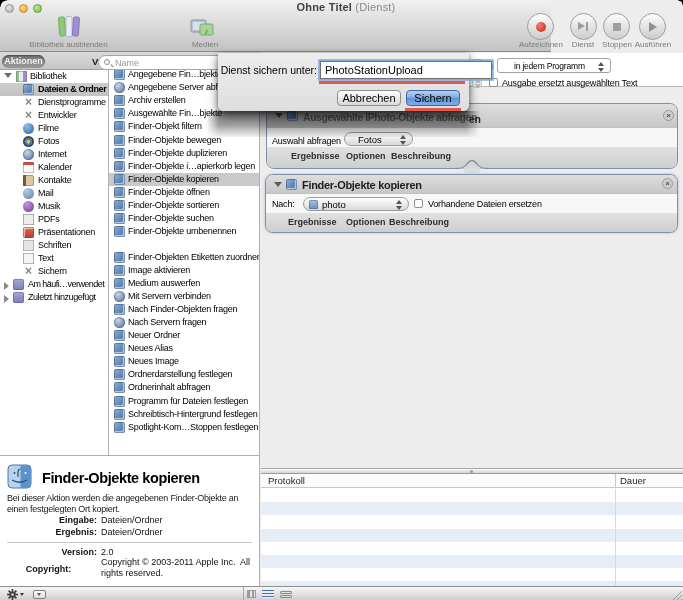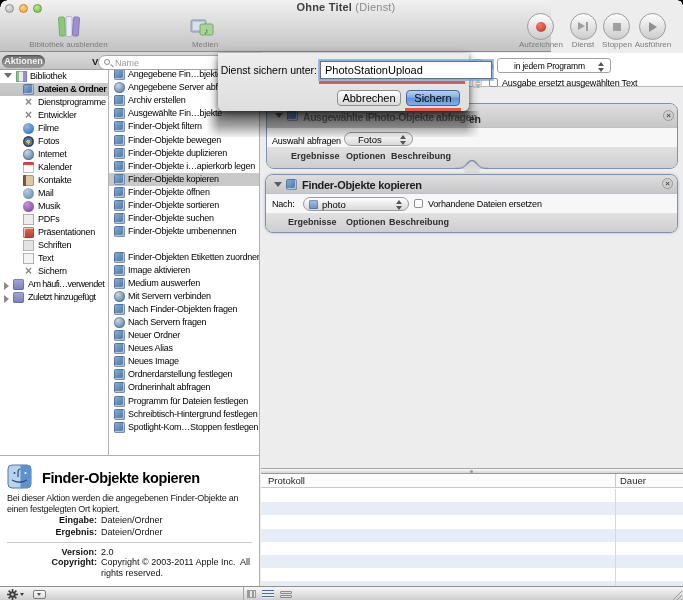--- a/index.html
+++ b/index.html
@@ -364,21 +364,21 @@
     <div class="a" style="left:42px;top:14px;font-size:14.5px;font-weight:bold;color:#000;letter-spacing:-0.4px;">Finder-Objekte kopieren</div>
     <div class="a" style="left:7px;top:37px;font-size:9px;color:#1a1a1a;white-space:nowrap;letter-spacing:-0.25px;">Bei dieser Aktion werden die angegebenen Finder-Objekte an</div>
     <div class="a" style="left:7px;top:48px;font-size:9px;color:#1a1a1a;white-space:nowrap;letter-spacing:-0.25px;">einen festgelegten Ort kopiert.</div>
     <div class="dlabel" style="top:59px;">Eingabe:</div>
       <div class="dval" style="top:59px;">Dateien/Ordner</div>
     <div class="dlabel" style="top:70.5px;">Ergebnis:</div>
       <div class="dval" style="top:70.5px;">Dateien/Ordner</div>
     <div class="a" style="left:7px;top:86px;width:245px;height:1px;background:#c9c9c9;"></div>
     <div class="dlabel" style="top:90.5px;">Version:</div>
       <div class="dval" style="top:90.5px;">2.0</div>
-    <div class="dlabel" style="top:101px;">Copyright:</div>
+    <div class="dlabel" style="top:108px;text-align:center;">Copyright:</div>
       <div class="dval" style="top:101px;">Copyright © 2003-2011 Apple Inc.&nbsp; All</div>
     <div class="dval" style="top:112px;">rights reserved.</div>
   </div>
   <div class="a" id="proto">
     <div class="a" style="left:0;top:0;width:422px;height:6px;background:linear-gradient(#fafafa,#d4d4d4);border-top:1px solid #a9a9a9;border-bottom:1px solid #9b9b9b;"></div>
     <div class="a" style="left:209px;top:2px;width:3px;height:3px;border-radius:50%;background:#9a9a9a;"></div>
     <div class="a" style="left:0;top:6px;width:422px;height:13.5px;background:#fcfcfc;border-bottom:1px solid #c9c9c9;">
       <span class="a" style="left:7px;top:1px;font-size:9.5px;color:#1e1e1e;line-height:12px;">Protokoll</span>
       <span class="a" style="left:359px;top:1px;font-size:9.5px;color:#1e1e1e;line-height:12px;">Dauer</span>
       <span class="a" style="left:354px;top:0;width:1px;height:13.5px;background:#c9c9c9;"></span>

